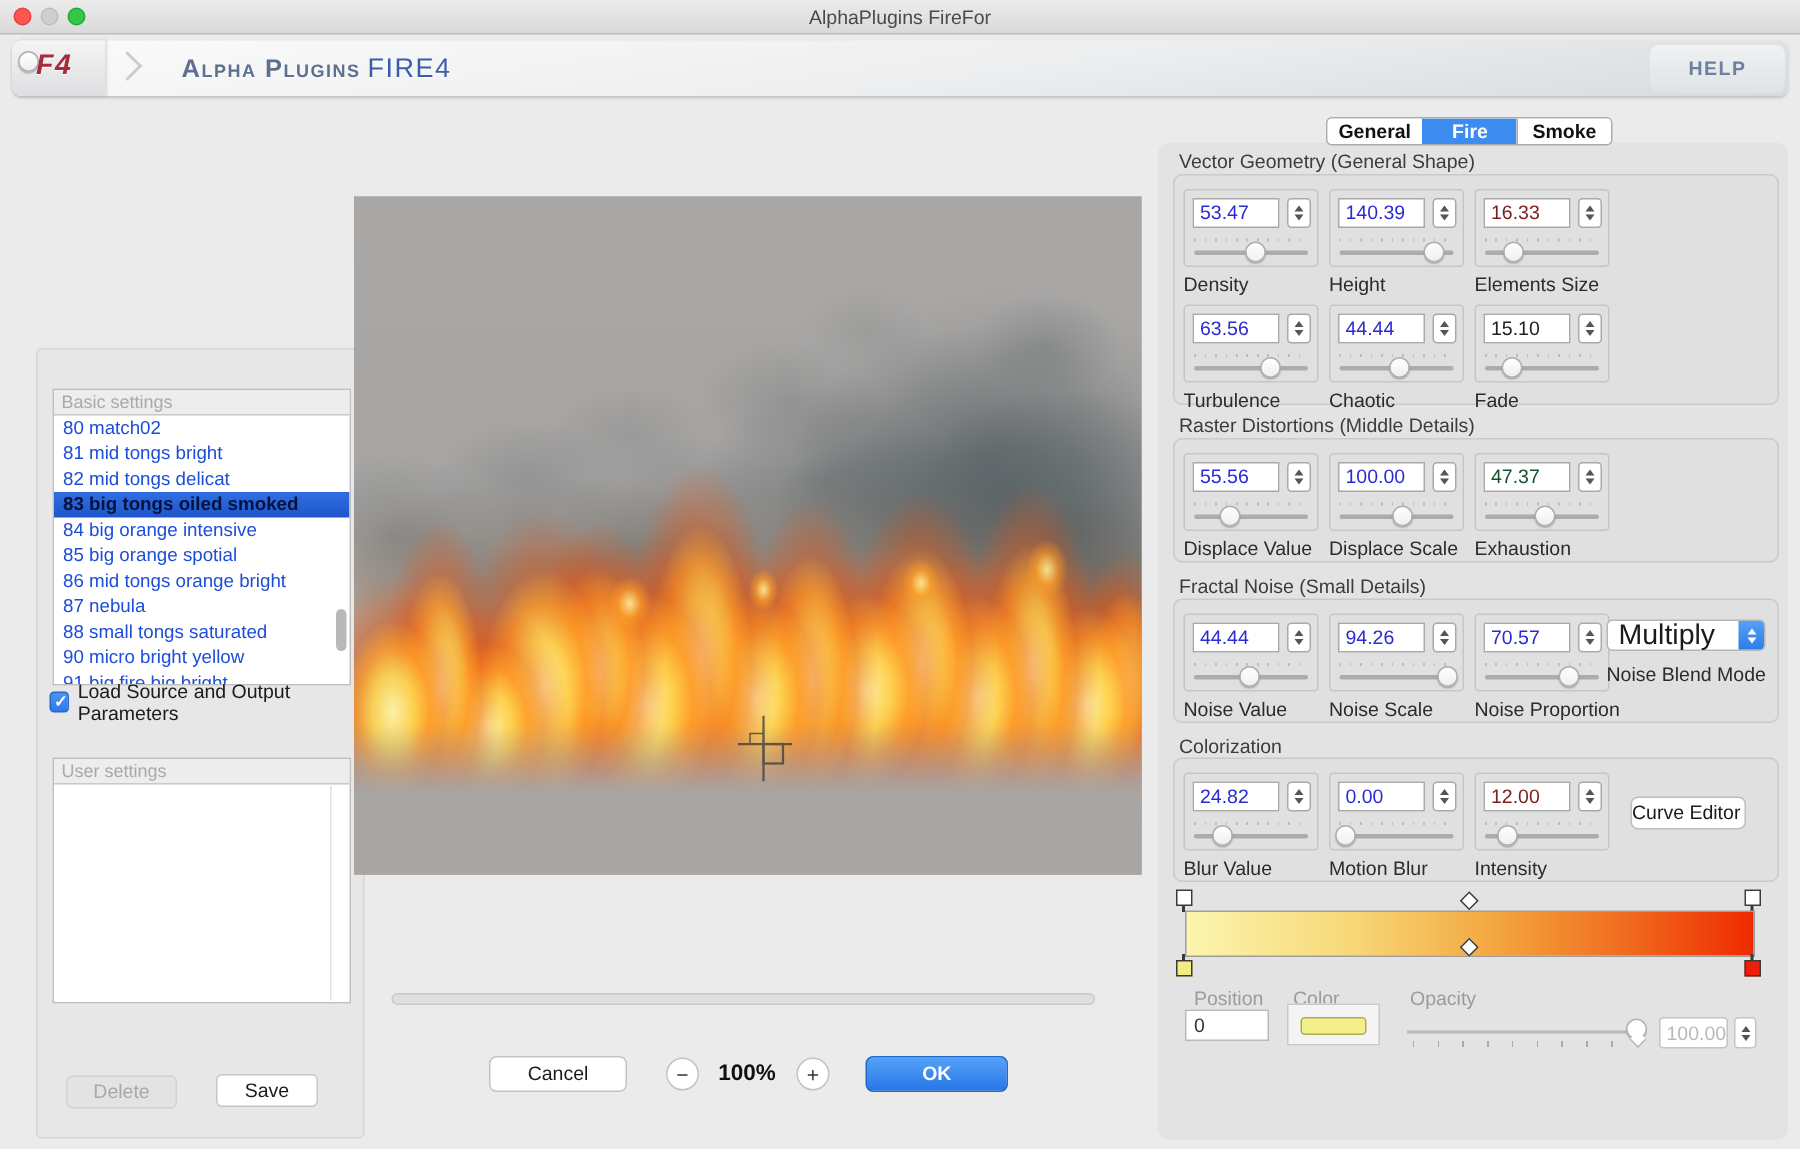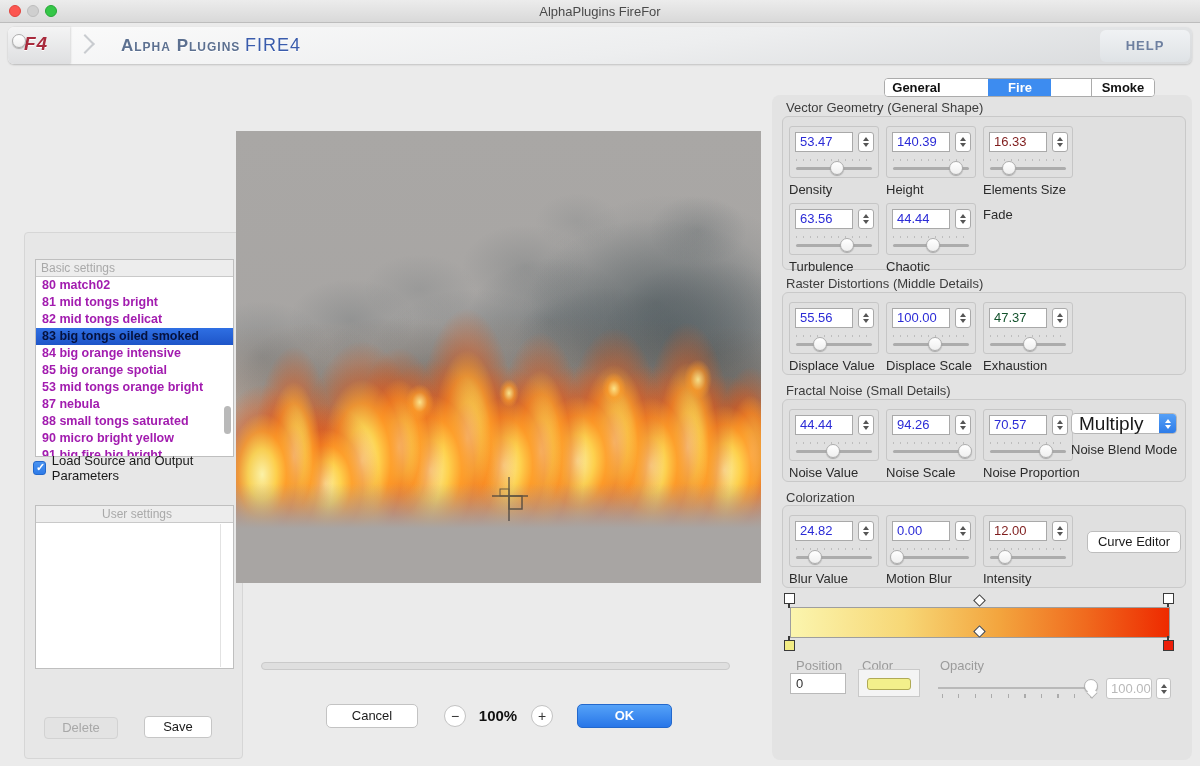--- a/index.html
+++ b/index.html
@@ -38,25 +38,25 @@
     font-size:13px; font-weight:bold; color:#6E80A0; letter-spacing:1px; cursor:pointer; }
 
   
   .thumb { position:absolute; left:13px; top:94px; width:219px; height:110px; background:#9A9A9B;
     box-shadow:0 1px 2px rgba(0,0,0,.2); }
   .preset-panel { position:absolute; left:12px; top:232px; width:219px; height:527px;
     background:#E7E7E7; border:1px solid #D6D6D6; border-radius:4px;margin-left:12px; }
   .list-box { position:absolute; left:10px; width:199px; background:#FFF;
     border:1px solid #BFBFBF; overflow:hidden; }
   .list-box.basic { top:26px; height:198px; }
-  .list-box.user  { top:272px; height:164px;text-align:center; }
+  .list-box.user  { top:272px; height:164px; }
   .list-header { height:17px; background:#EDEDED; border-bottom:1px solid #C9C9C9;
     font-size:12px; color:#A9A9A9; line-height:16px; padding-left:5px; }
-  .preset-item { height:17px; line-height:17px; font-size:12.5px; color:#a21caf;
-    padding-left:6px; white-space:nowrap;font-weight:bold; }
+  .preset-item { height:17px; line-height:17px; font-size:12.5px; color:#1d4ed8;
+    padding-left:6px; white-space:nowrap; }
   .preset-item.selected { background:linear-gradient(#2F6FE3,#1E55C8); color:#05123E; font-weight:bold; }
   .list-scroll-thumb { position:absolute; right:2px; top:146px; width:7px; height:28px;
     border-radius:4px; background:#B9B9B9; }
   .user-scroll-track { position:absolute; right:12px; top:18px; bottom:1px; width:1px; background:#E2E2E2; }
   .chk-row { position:absolute; left:8px; top:227px; height:16px; display:flex; align-items:center; }
   .chk-box { width:14px; height:14px; border-radius:3px; background:linear-gradient(#4A93F0,#2E7BE8);
     border:1px solid #2368CC; position:relative; cursor:pointer; }
   .chk-box:after { content:"✓"; position:absolute; left:2px; top:-1px; color:#FFF; font-size:11px; font-weight:bold; }
   .chk-label { margin-left:6px; font-size:13px; color:#1A1A1A; }
   .panel-btn { position:absolute; height:22px; border-radius:4px; font-size:13px; text-align:center;
@@ -122,21 +122,21 @@
   .zoom-label { position:absolute; left:468px; top:707px; width:60px; text-align:center;
     font-size:15px; font-weight:bold; color:#111; }
   .btn-ok { position:absolute; left:577px; top:704px; width:95px; height:24px; border-radius:5px;
     background:linear-gradient(#55A2F8,#2876E8); border:1px solid #2368CC; font-size:13px;
     font-weight:bold; color:#FFF; text-align:center; line-height:22px; cursor:pointer; }
 
   
   .right-plate { position:absolute; left:772px; top:95px; width:420px; height:665px;
     background:#E3E3E3; border-radius:8px; }
   .tabs { position:absolute; left:884px; top:78px; height:19px; display:flex;
-    border:1px solid #ABABAB; border-radius:4px; overflow:hidden; background:#FFF;gap:40px; }
+    border:1px solid #ABABAB; border-radius:4px; overflow:hidden; background:#FFF; }
   .tab { width:63px; font-size:13px; font-weight:bold; color:#111; text-align:center;
     line-height:17px; cursor:pointer; background:#FFF; }
   .tab + .tab { border-left:1px solid #ABABAB; }
   .tab.active { background:#3D8CF0; color:#FFF; border-left-color:#3D8CF0; }
 
   .group-title { position:absolute; left:786px; font-size:13px; color:#3C3C3C; }
   .group-box { position:absolute; left:782px; width:404px; background:#E0E0E0;
     border:1px solid #C9C9C9; border-radius:6px; }
   .controls { position:absolute; left:6px; top:9px; width:300px; display:flex; flex-wrap:wrap;
     column-gap:7px; row-gap:6px; }
@@ -161,22 +161,22 @@
   .ctrl-label { margin-top:4px; font-size:13px; color:#2B2B2B; white-space:nowrap; }
 
   .blend-select { position:absolute; left:288px; top:13px; width:106px; height:21px; background:#FFF;
     border:1px solid #B6B6B6; border-radius:4px; font-size:19px; line-height:19px; padding-left:7px;
     color:#1A1A1A; cursor:pointer; }
   .blend-cap { position:absolute; right:0; top:0; width:17px; height:19px; border-radius:0 3px 3px 0;
     background:linear-gradient(#55A0F7,#2E7CE8); display:flex; flex-direction:column; align-items:center;
     justify-content:center; gap:2px; }
   .blend-cap .arr-up { border-bottom-color:#FFF; } .blend-cap .arr-dn { border-top-color:#FFF; }
   .blend-label { position:absolute; left:288px; top:42px; font-size:13px; color:#2B2B2B; white-space:nowrap; }
-  .curve-btn { position:absolute; left:304px; top:25px; width:94px; height:22px; background:#FFF;
-    border:1px solid #BDBDBD; border-radius:5px; font-size:13px; color:#1A1A1A; text-align:center;
+  .curve-btn { position:absolute; left:304px; top:25px; width:77px; height:22px; background:#FFF;
+    border:1px solid #BDBDBD; border-radius:5px; font-size:13px; color:#1A1A1A; text-align:left;
     line-height:20px; cursor:pointer; }
 
   
   .grad-bar { position:absolute; left:790px; top:607px; width:380px; height:31px;
     border:1px solid #9E9E9E; }
   .stop-sq { position:absolute; width:11px; height:11px; background:#FFF; border:1.5px solid #3A3A3A;
     cursor:pointer; }
   .stop-sq:after { content:""; position:absolute; left:3px; width:2px; height:4px; background:#3A3A3A; }
   .stop-top:after { top:10px; }
   .stop-bot:after { top:-5px; }
@@ -232,21 +232,21 @@
   <div class="preset-panel">
     <div class="list-box basic">
       <div class="list-header">Basic settings</div>
       <div id="preset-items">
           <div class="preset-item">80 match02</div>
           <div class="preset-item">81 mid tongs bright</div>
           <div class="preset-item">82 mid tongs delicat</div>
           <div class="preset-item selected">83 big tongs oiled smoked</div>
           <div class="preset-item">84 big orange intensive</div>
           <div class="preset-item">85 big orange spotial</div>
-          <div class="preset-item">53 mid tongs orange bright</div>
+          <div class="preset-item">86 mid tongs orange bright</div>
           <div class="preset-item">87 nebula</div>
           <div class="preset-item">88 small tongs saturated</div>
           <div class="preset-item">90 micro bright yellow</div>
           <div class="preset-item">91 big fire big bright</div>
         </div>
       <div class="list-scroll-thumb"></div>
     </div>
 
     <div class="chk-row">
       <span class="chk-box"></span>
@@ -350,20 +350,30 @@
               <i class="arr-up"></i>
               <i class="arr-dn"></i>
             </div>
             <div class="ticks"></div>
             <div class="track"></div>
             <div class="thumb" style="left: 45%;"></div>
           </div>
           <div class="ctrl-label">Chaotic</div>
         </div>
         <div class="ctrl">
+          <div class="ctrlbox">
+            <div class="field" style="color: rgb(34, 34, 34);">15.10</div>
+            <div class="stepper">
+              <i class="arr-up"></i>
+              <i class="arr-dn"></i>
+            </div>
+            <div class="ticks"></div>
+            <div class="track"></div>
+            <div class="thumb" style="left: 20%;"></div>
+          </div>
           <div class="ctrl-label">Fade</div>
         </div>
       </div>
   </div>
 
   <div class="group-title" style="top:276px">Raster Distortions (Middle Details)</div>
   <div class="group-box" style="top:292px;height:83px">
     <div class="controls">
         <div class="ctrl">
           <div class="ctrlbox">

